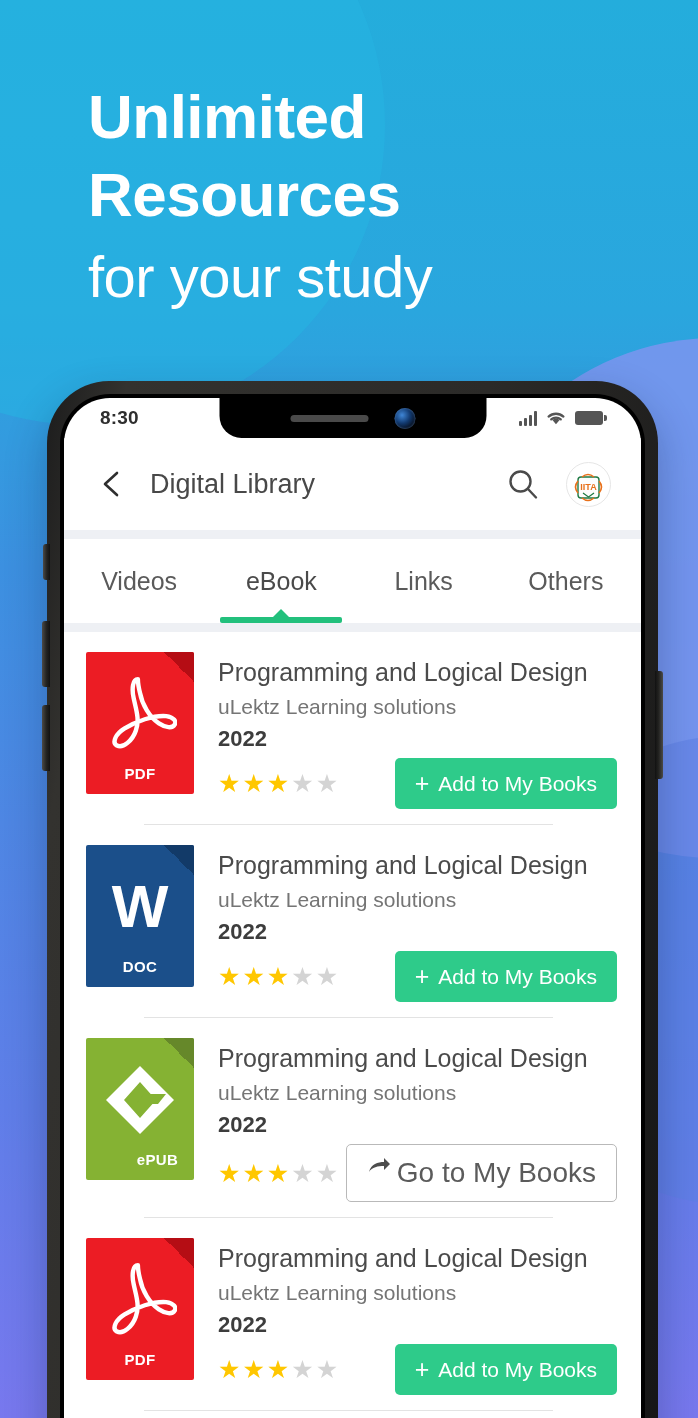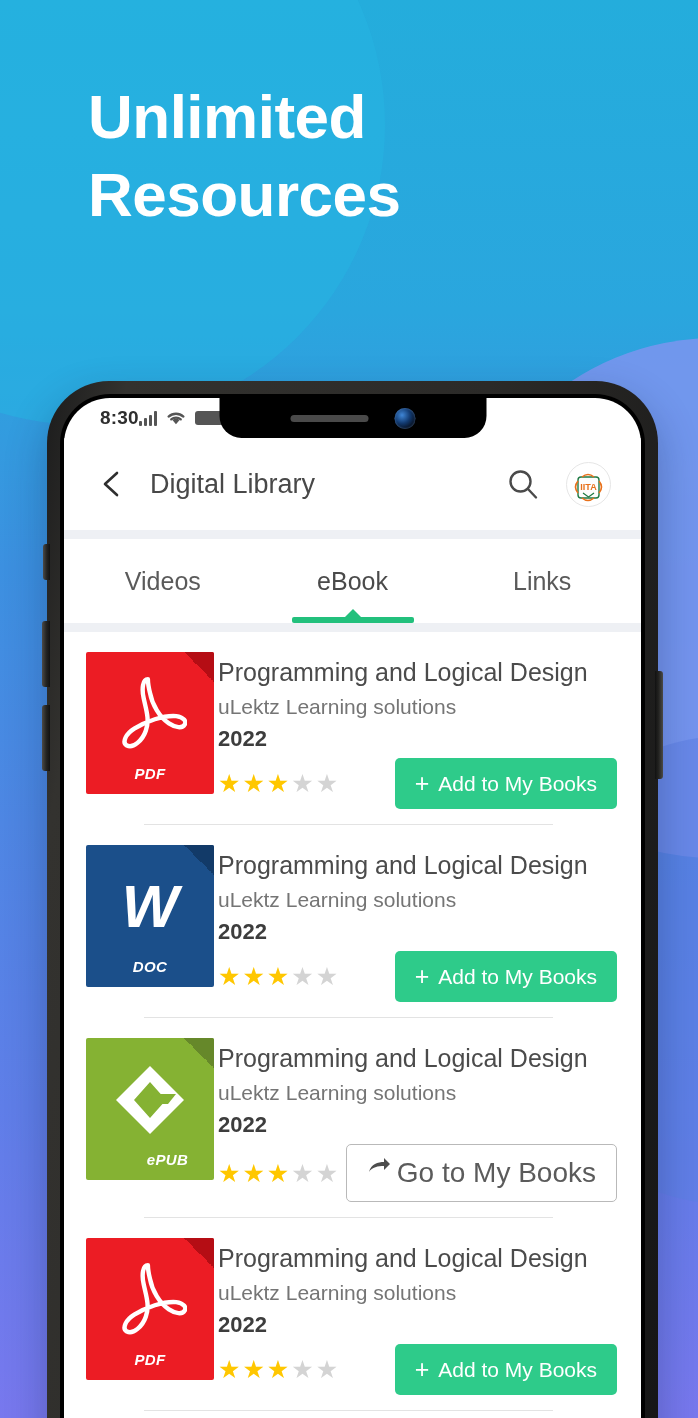--- a/index.html
+++ b/index.html
@@ -88,21 +88,21 @@
   #speaker-grille{ width:78px; height:7px; border-radius:4px; background:#4a4a4a; }
   #front-camera{
     width:21px; height:21px; border-radius:50%;
     background:radial-gradient(circle at 36% 34%, #3f86d6 0%, #123a70 42%, #060a14 78%, #000 100%);
     box-shadow:inset 0 0 2px rgba(120,170,230,.7);
   }
 
   
   #status-bar{
     position:relative; height:40px; z-index:5;
-    display:flex; align-items:center; 
+    display:flex; align-items:center; justify-content:space-between;
     padding:0 34px 0 36px;
   }
   #status-time{ font-size:19px; font-weight:600; color:#2e2e2e; letter-spacing:.2px; }
   #status-icons{ display:flex; align-items:center; gap:9px; }
   #signal-icon{ display:flex; align-items:flex-end; gap:2px; height:15px; }
   #signal-icon i{ display:block; width:3px; background:#555; border-radius:1px; }
   #signal-icon i:nth-child(1){ height:5px; }
   #signal-icon i:nth-child(2){ height:8px; }
   #signal-icon i:nth-child(3){ height:11px; }
   #signal-icon i:nth-child(4){ height:15px; }
@@ -161,23 +161,23 @@
   
   #book-list{ background:#fff; }
   .book-row{
     display:flex; padding:18px 24px 0 22px; position:relative;
   }
   .book-row .sep{
     position:absolute; left:80px; right:88px; bottom:0; height:1px; background:#e3e3e3;
   }
   .thumb-wrap{ width:108px; flex:none; padding-top:2px; }
   .file-icon{
-    position:relative; width:128px; height:142px; border-radius:2px;
+    position:relative; width:108px; height:142px; border-radius:2px;
     display:flex; flex-direction:column; align-items:center; justify-content:flex-end;
-    padding-bottom:12px; overflow:hidden;font-style:italic;
+    padding-bottom:12px; overflow:hidden;
   }
   .file-icon .fold{
     position:absolute; right:0; top:0; width:30px; height:30px;
   }
   .file-icon .label{
     font-size:15px; font-weight:700; color:#fff; letter-spacing:.4px; z-index:2;
   }
   .file-icon .glyph{
     position:absolute; left:0; right:0; top:16px; bottom:34px;
     display:flex; align-items:center; justify-content:center;
@@ -221,20 +221,21 @@
 
 <div id="promo-bg">
   <div id="blob-cyan"></div>
   <div id="blob-periwinkle"></div>
   <div id="blob-periwinkle2"></div>
 </div>
 
 <div id="headline">
   <div class="ln1">Unlimited</div>
   <div class="ln2">Resources</div>
+  <div class="ln3">for your study</div>
 </div>
 
 <div id="phone">
   <div class="sidebtn" id="btn-mute"></div>
   <div class="sidebtn" id="btn-volup"></div>
   <div class="sidebtn" id="btn-voldn"></div>
   <div class="sidebtn" id="btn-power"></div>
 
   <div id="phone-inner">
     <div id="screen">
@@ -298,20 +299,23 @@
           <span class="tab-label">Videos</span>
         </div>
         <div class="tab active">
           <span class="tab-label">eBook</span>
           <span class="tab-caret"></span>
           <span class="tab-underline"></span>
         </div>
         <div class="tab">
           <span class="tab-label">Links</span>
         </div>
+        <div class="tab">
+          <span class="tab-label">Others</span>
+        </div>
       </div>
 
       <div id="list-divider"></div>
 
       <div id="book-list">
   <div class="book-row">
     <div class="thumb-wrap">
       <div class="file-icon fi-pdf">
         <div class="glyph">
                   <svg viewBox="0 0 70 78" width="74" height="82">

